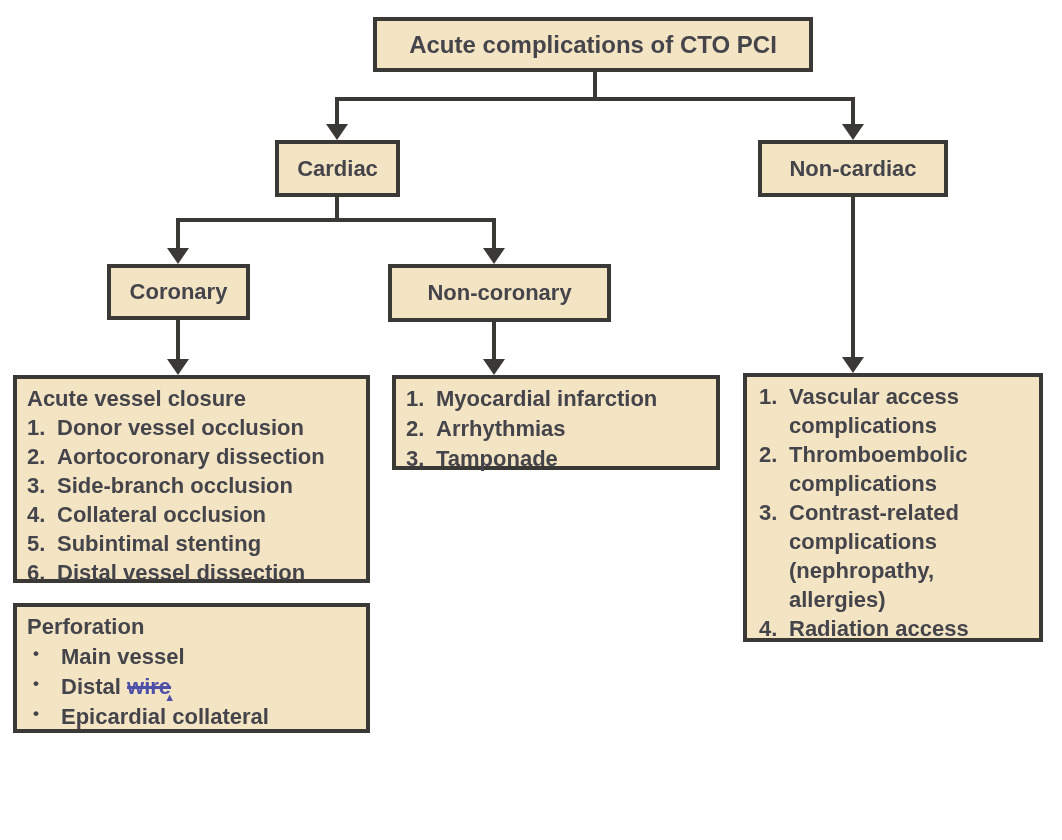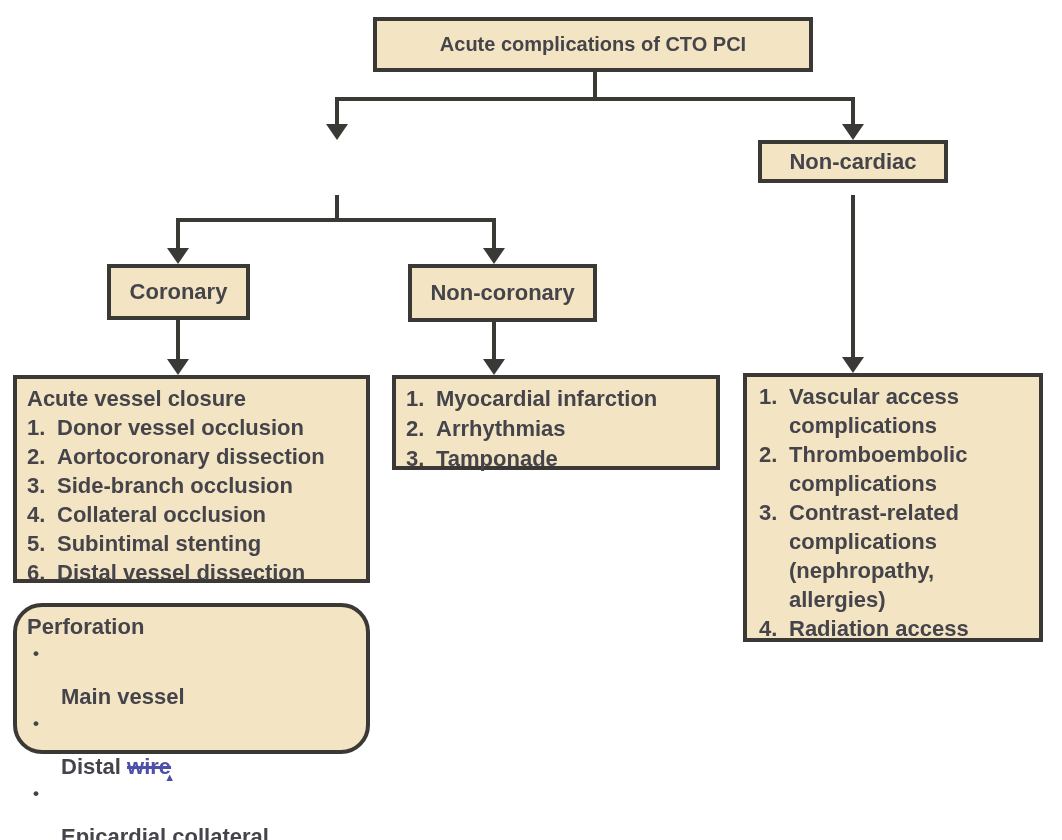--- a/index.html
+++ b/index.html
@@ -27,30 +27,30 @@
     position:absolute;width:0;height:0;z-index:1;
     border-left:11px solid transparent;border-right:11px solid transparent;
     border-top:16px solid var(--border);
   }
   .list{padding:5px 8px 0 10px;font-size:22px;line-height:29px;}
   .row{display:flex;}
   .num{flex:0 0 30px;}
   .txt{flex:1;}
   .bullet-row{display:flex;}
   .bullet{flex:0 0 16px;margin-left:6px;font-size:17px;transform:translateY(-3px);}
-  .bullet-txt{flex:1;padding-left:12px;margin-top:40px;}
+  .bullet-txt{flex:1;padding-left:12px;}
   .struck{
     color:var(--blue);position:relative;
     text-decoration:line-through;text-decoration-thickness:3px;
   }
   .caret{
     position:absolute;right:-4px;bottom:-13px;
     font-size:11px;color:var(--blue);text-decoration:none;display:inline-block;
   }
-  .title-box{font-size:20px;}
+  .title-box{font-size:24px;}
   .branch-box{font-size:22px;}
   .single-line{display:flex;align-items:center;padding-left:10px;font-size:22px;}
 </style>
 </head>
 <body>
 
 <div class="canvas">
 
   <div class="vline" style="left:593px;top:70px;height:31px;"></div>
   <div class="hline" style="left:335px;top:97px;width:520px;"></div>
@@ -70,27 +70,30 @@
   <div class="arrow" style="left:167px;top:359px;"></div>
   <div class="vline" style="left:492px;top:320px;height:40px;"></div>
   <div class="arrow" style="left:483px;top:359px;"></div>
   <div class="vline" style="left:851px;top:195px;height:163px;"></div>
   <div class="arrow" style="left:842px;top:357px;"></div>
 
   <div class="box center title-box" style="left:373px;top:17px;width:440px;height:55px;">
     <span>Acute complications of CTO PCI</span>
   </div>
 
-  <div class="box center branch-box" style="left:758px;top:140px;width:190px;height:43px;">
+  <div class="box center branch-box" style="left:275px;top:140px;width:125px;height:57px;">
+    <span>Cardiac</span>
+  </div>
+  <div class="box center branch-box" style="left:758px;top:140px;width:190px;height:57px;">
     <span>Non-cardiac</span>
   </div>
   <div class="box center branch-box" style="left:107px;top:264px;width:143px;height:56px;">
     <span>Coronary</span>
   </div>
-  <div class="box center branch-box" style="left:408px;top:264px;width:189px;height:58px;">
+  <div class="box center branch-box" style="left:388px;top:264px;width:223px;height:58px;">
     <span>Non-coronary</span>
   </div>
 
   <div class="box list" style="left:13px;top:375px;width:357px;height:208px;">
     <div>Acute vessel closure</div>
     <div class="row">
       <span class="num">1.</span>
       <span class="txt">Donor vessel occlusion</span>
     </div>
     <div class="row">
@@ -142,21 +145,21 @@
     <div class="row">
       <span class="num">3.</span>
       <span class="txt">Contrast-related complications (nephropathy, allergies)</span>
     </div>
     <div class="row">
       <span class="num">4.</span>
       <span class="txt">Radiation access</span>
     </div>
   </div>
 
-  <div class="box list" style="left:13px;top:603px;width:357px;height:151px;line-height:30px;border-radius:29px;">
+  <div class="box list" style="left:13px;top:603px;width:357px;height:130px;line-height:30px;">
     <div>Perforation</div>
     <div class="bullet-row">
       <span class="bullet">•</span>
       <span class="bullet-txt">Main vessel</span>
     </div>
     <div class="bullet-row">
       <span class="bullet">•</span>
       <span class="bullet-txt"><span>Distal </span><span class="struck"><span>wire</span><span class="caret">▲</span></span></span>
     </div>
     <div class="bullet-row">

